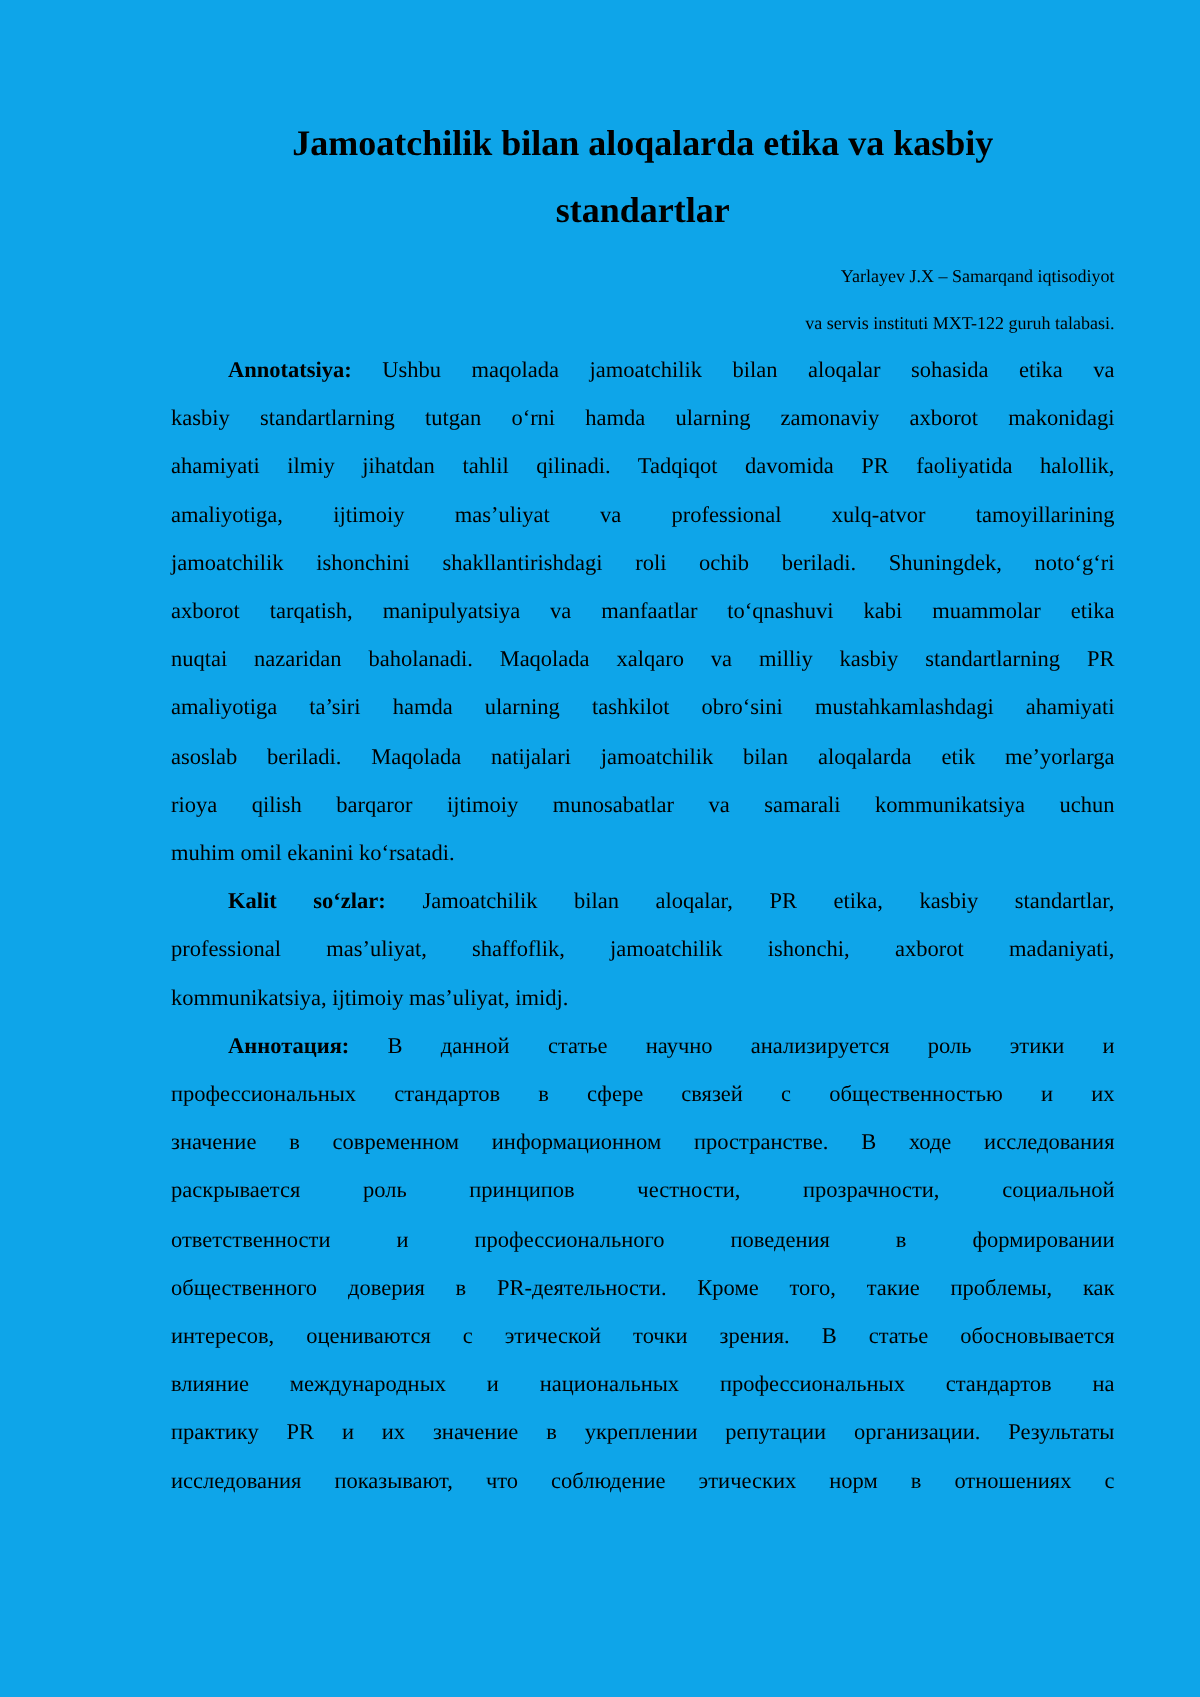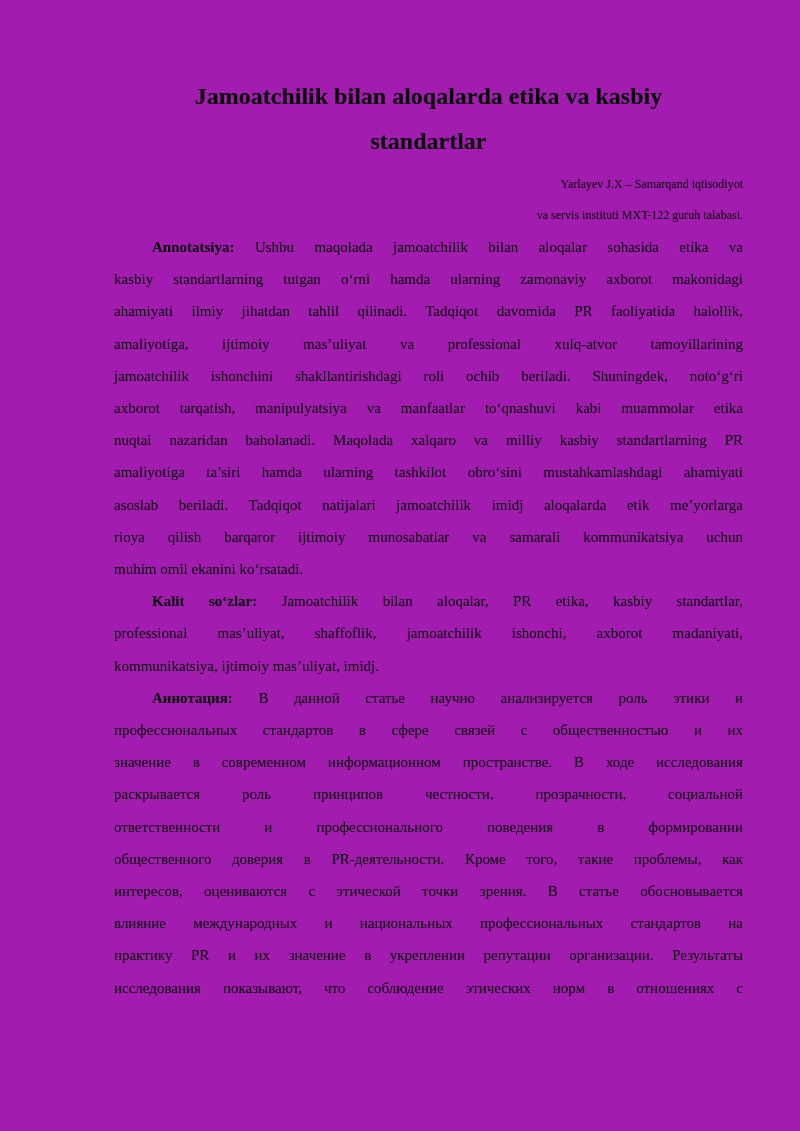--- a/index.html
+++ b/index.html
@@ -4,21 +4,21 @@
 <style>
   html, body {
     margin: 0;
     padding: 0;
     background: #ffffff;
   }
   .page {
     position: relative;
     width: 800px;
     height: 1131px;
-    background: #a21caf;
+    background: #0ea5e9;
     box-sizing: border-box;
     padding: 74px 57px 0 114px;
     overflow: hidden;
     font-family: "Liberation Serif", "DejaVu Serif", serif;
     color: #000000;
   }
   .title {
     font-weight: 700;
     font-size: 24px;
     line-height: 45px;
@@ -61,21 +61,21 @@
   <div class="body-text" id="paragraphs">
       <div class="para">
         <div class="line first jfull"><span class="lead">Annotatsiya:</span> <span>Ushbu maqolada jamoatchilik bilan aloqalar sohasida etika va</span></div>
         <div class="line jfull">kasbiy standartlarning tutgan o‘rni hamda ularning zamonaviy axborot makonidagi</div>
         <div class="line jfull">ahamiyati ilmiy jihatdan tahlil qilinadi. Tadqiqot davomida PR faoliyatida halollik,</div>
         <div class="line jfull">amaliyotiga, ijtimoiy mas’uliyat va professional xulq-atvor tamoyillarining</div>
         <div class="line jfull">jamoatchilik ishonchini shakllantirishdagi roli ochib beriladi. Shuningdek, noto‘g‘ri</div>
         <div class="line jfull">axborot tarqatish, manipulyatsiya va manfaatlar to‘qnashuvi kabi muammolar etika</div>
         <div class="line jfull">nuqtai nazaridan baholanadi. Maqolada xalqaro va milliy kasbiy standartlarning PR</div>
         <div class="line jfull">amaliyotiga ta’siri hamda ularning tashkilot obro‘sini mustahkamlashdagi ahamiyati</div>
-        <div class="line jfull">asoslab beriladi. Tadqiqot natijalari jamoatchilik imidj aloqalarda etik me’yorlarga</div>
+        <div class="line jfull">asoslab beriladi. Maqolada natijalari jamoatchilik bilan aloqalarda etik me’yorlarga</div>
         <div class="line jfull">rioya qilish barqaror ijtimoiy munosabatlar va samarali kommunikatsiya uchun</div>
         <div class="line">muhim omil ekanini ko‘rsatadi.</div>
       </div>
       <div class="para">
         <div class="line first jfull"><span class="lead">Kalit so‘zlar:</span> <span>Jamoatchilik bilan aloqalar, PR etika, kasbiy standartlar,</span></div>
         <div class="line jfull">professional mas’uliyat, shaffoflik, jamoatchilik ishonchi, axborot madaniyati,</div>
         <div class="line">kommunikatsiya, ijtimoiy mas’uliyat, imidj.</div>
       </div>
       <div class="para">
         <div class="line first jfull"><span class="lead">Аннотация:</span> <span>В данной статье научно анализируется роль этики и</span></div>

